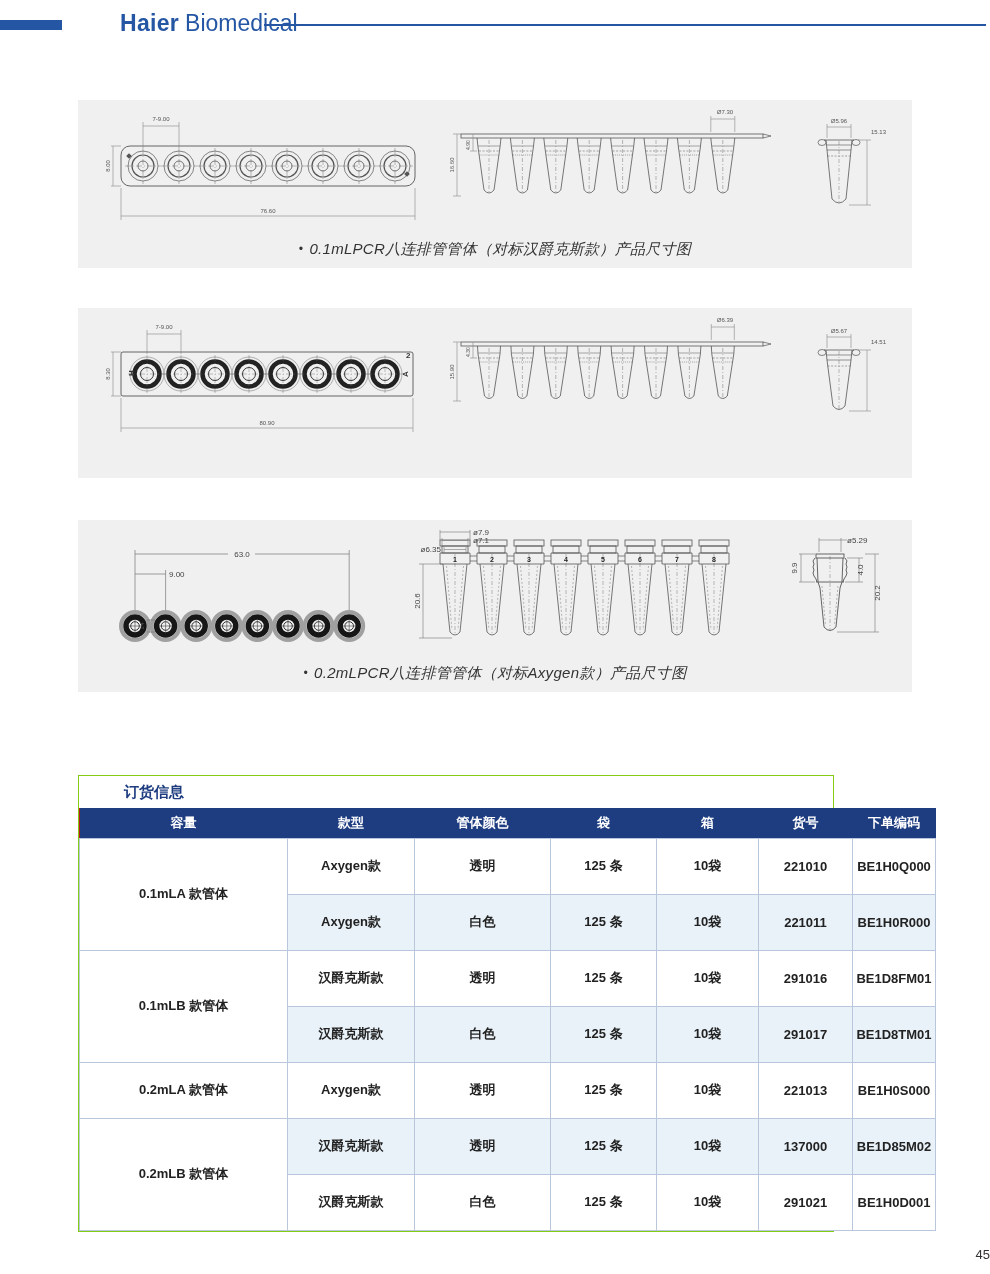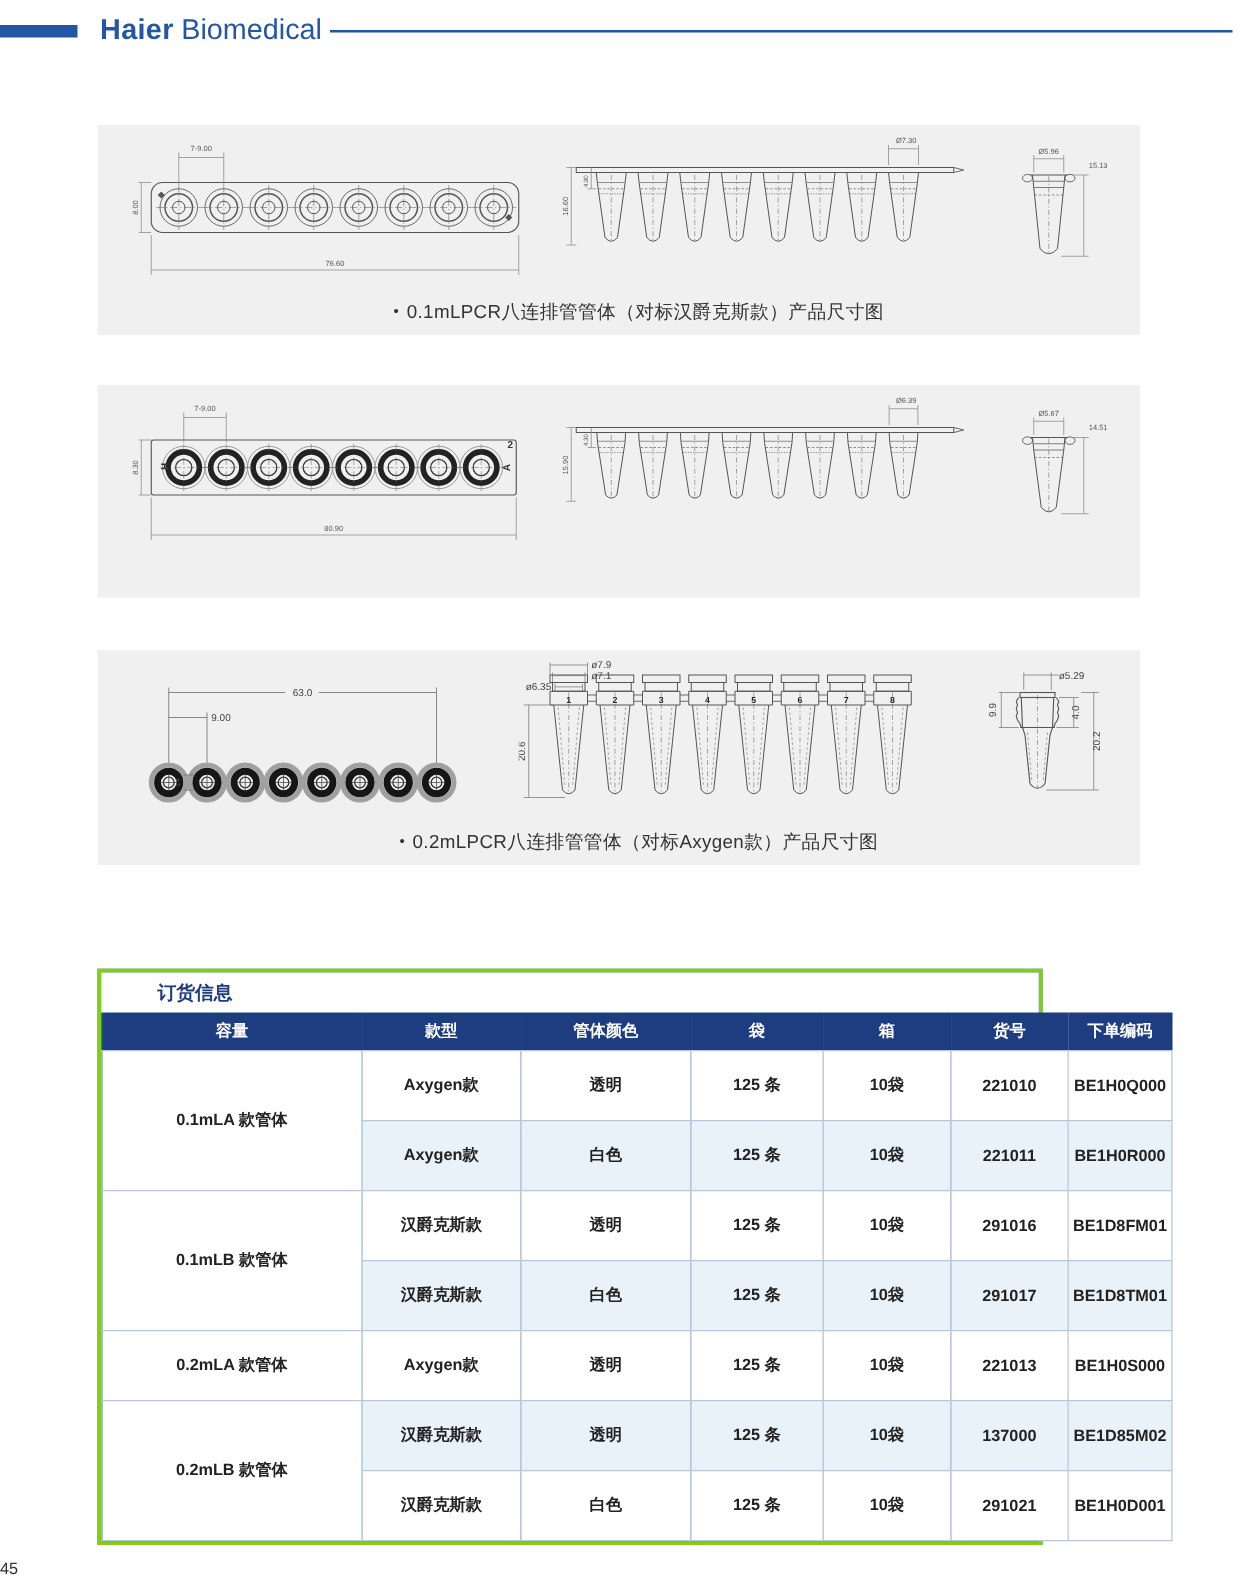--- a/index.html
+++ b/index.html
@@ -6,52 +6,52 @@
   body {
     width:990px; height:1274px; position:relative;
     background:#ffffff; overflow:hidden;
     font-family:"Liberation Sans", sans-serif;
     --blue:#2456a4; --navy:#1e3d80; --shade:#e9f2f9; --cellborder:#b9c7dd;
   }
   
   .header { position:absolute; top:8px; left:0; right:0; height:42px; }
   .header-bar { position:absolute; left:0; top:12px; width:62px; height:10px; background:var(--blue); }
   .logo { position:absolute; left:80px; top:2px; font-size:23px; color:var(--blue); white-space:nowrap; }
-  .logo-bold { font-weight:bold; letter-spacing:.3px; }
+  .logo-bold { font-weight:bold; letter-spacing:.3px;margin-left:40px; }
   .logo-light { font-weight:normal; margin-left:6px; }
   .header-line { position:absolute; left:264px; right:4px; top:16px; height:2px; background:var(--blue); }
   
   .panel { position:absolute; left:78px; width:834px; background:#f0f0f0; }
   #panel-1 { top:100px; height:168px; }
   #panel-2 { top:308px; height:170px; }
   #panel-3 { top:520px; height:172px; }
   .drawings { display:flex; align-items:flex-start; padding:4px 0 0 25px; }
-  .caption { position:absolute; bottom:9px; left:16px; width:100%; text-align:center;
-             font-size:15px; color:#333; letter-spacing:.3px; }
+  .caption { position:absolute; bottom:9px; left:0; width:100%; text-align:center;
+             font-size:15px; color:#333; letter-spacing:.3px;font-style:italic; }
   .caption .b { margin-right:6px; font-size:12px; vertical-align:1px; }
   svg { display:block; }
   .dim  { font-size:6px; fill:#555; }
   .dim2 { font-size:5px; fill:#555; }
   .dim3 { font-size:8px; fill:#444; }
   .tubenum { font-size:7px; font-weight:bold; fill:#222; }
   .cadmark { font-size:8px; font-weight:bold; fill:#333; }
   
   .order-table { position:absolute; left:78px; top:775px; width:756px;
-                 border:3px solid #84cc16; background:#0f766e; }
+                 border:1px solid #84cc16; background:#b91c1c; }
   .title-row { height:32px; position:relative; display:flex; align-items:center; background:#fff; }
   .title-left { position:absolute; left:45px; font-size:15px; font-weight:bold; color:var(--navy); }
   .title-center { width:100%; text-align:center; padding-left:100px; font-size:15px; font-weight:bold; color:var(--navy); }
   table { width:100%; border-collapse:collapse; table-layout:fixed; }
   th { background:var(--navy); color:#fff; font-size:13px; font-weight:bold; height:30px; border:none;margin-left:48px; }
   td { border:1px solid var(--cellborder); height:56px; text-align:center;
        font-size:13px; color:#222; background:#fff;font-weight:bold; }
   tr.shaded td:not(.cap) { background:var(--shade); }
   td.cap { background:#fff;margin-left:48px; }
   
-  .page-num { position:absolute; bottom:12px; left:0; width:100%; text-align:left;
+  .page-num { position:absolute; bottom:12px; left:0; width:100%; text-align:right;
               font-size:13px; color:#333; }
 </style>
 </head>
 <body>
 
 <div class="header">
   <div class="header-bar"></div>
   <div class="logo">
     <span class="logo-bold">Haier</span><span class="logo-light">Biomedical</span>
   </div>

